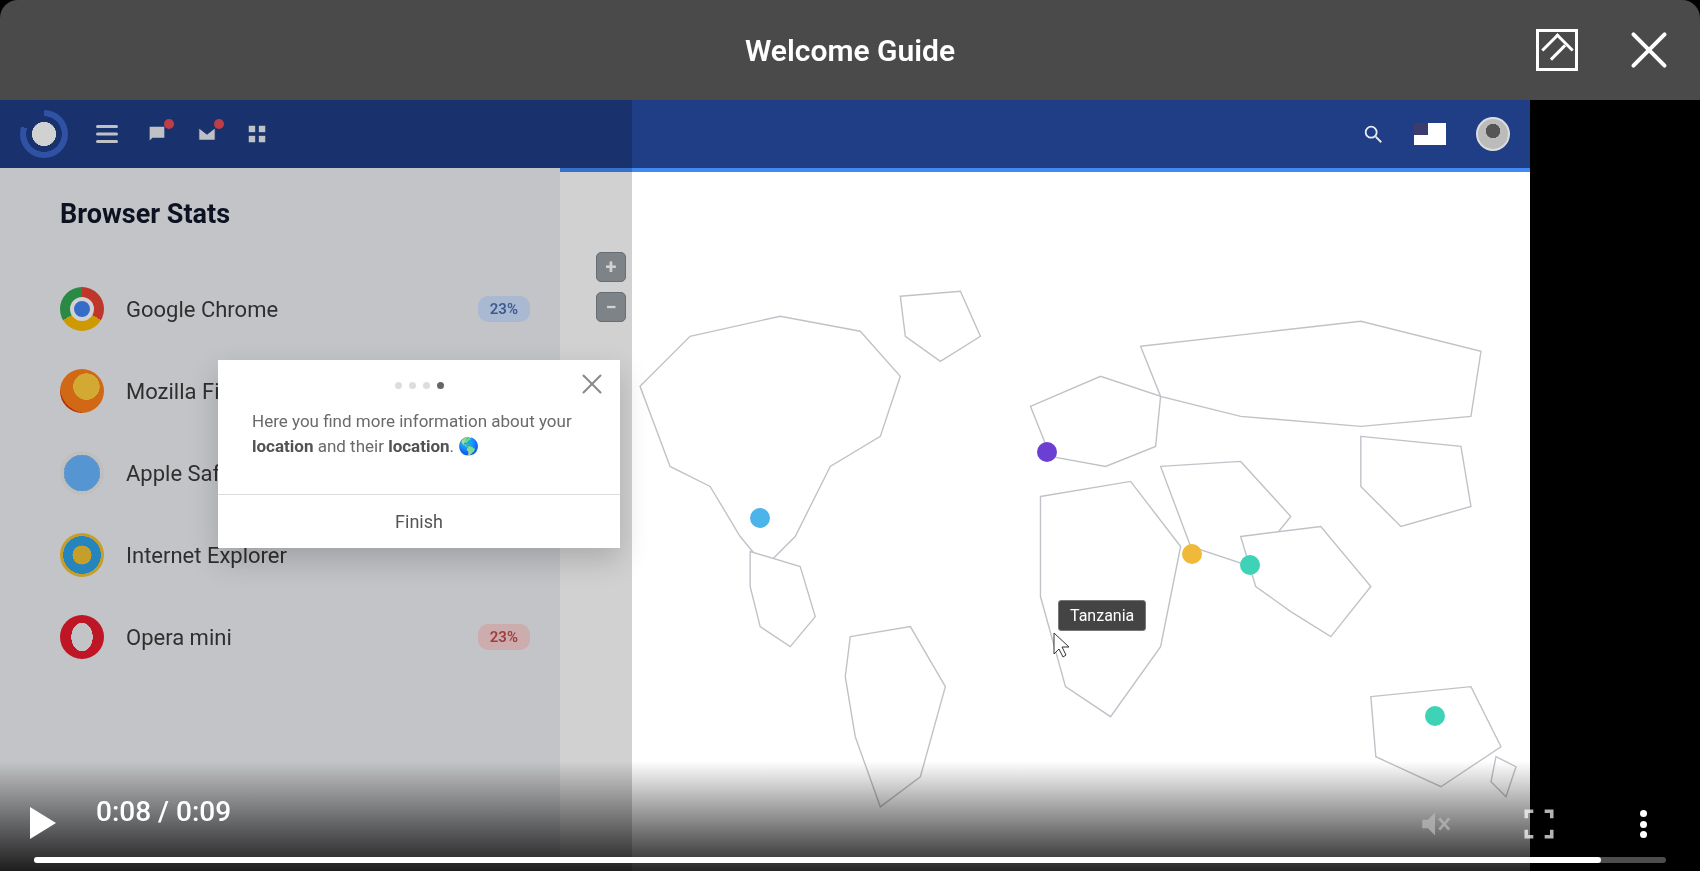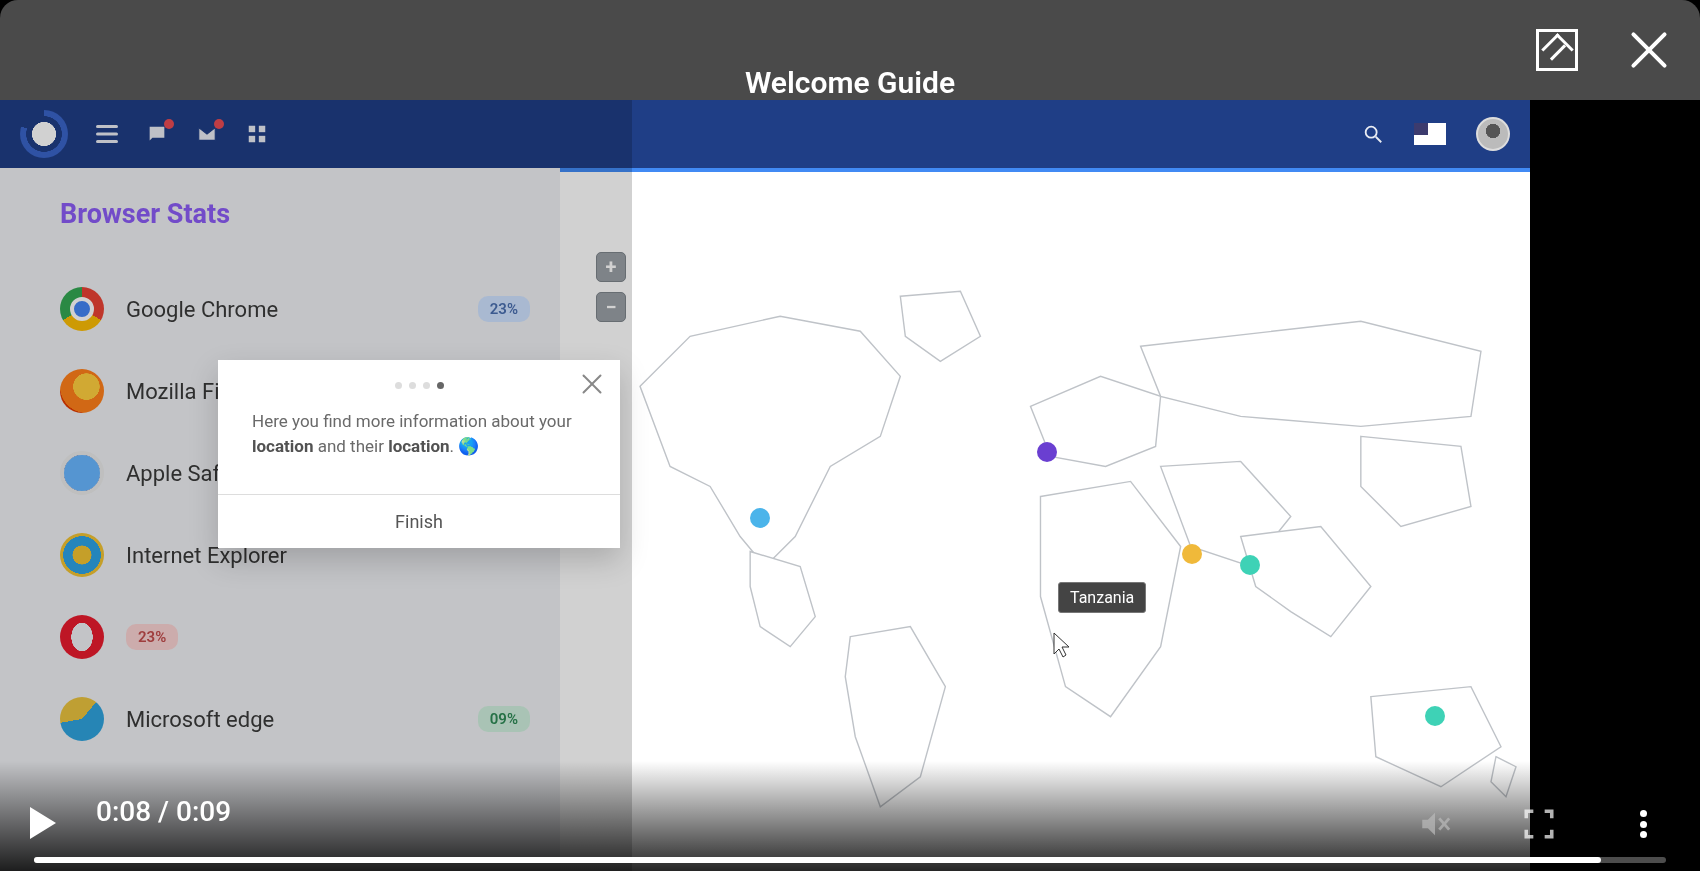--- a/index.html
+++ b/index.html
@@ -8,21 +8,21 @@
 
   
   .player {
     position: absolute; inset:0;
     background:#000;
   }
   .player-titlebar {
     position: absolute; left:0; right:0; top:0; height:100px;
     background: #4a4a4a;
     border-top-left-radius: 18px; border-top-right-radius: 18px;
-    display:flex; align-items:flex-end; justify-content:center;
+    display:flex; align-items:center; justify-content:center;
     color:#fff; font-weight:600; font-size:30px;
   }
   .player-titlebar .title { }
   .player-titlebar .right-controls {
     position:absolute; right:30px; top:0; bottom:0;
     display:flex; align-items:center; gap:50px;
   }
   .icon-btn { display:inline-flex; align-items:center; justify-content:center; cursor:pointer; }
   .square-arrow {
     width:42px; height:42px; border:3px solid #fff; position:relative;
@@ -92,21 +92,21 @@
 
   .app-body {
     position:absolute; left:0; right:0; top:68px; bottom:0;
     display:flex;
   }
 
   
   .panel-browser {
     width:560px; padding:30px 30px 10px 60px;
   }
-  .panel-title { font-size:27px; font-weight:700; color:#8b5cf6; margin-bottom:38px; }
+  .panel-title { font-size:27px; font-weight:700; color:#0f172a; margin-bottom:38px; }
   .browser-row { display:flex; align-items:center; height:82px; gap:22px; font-size:22px; color:#3a3a3a; }
   .b-ico { width:44px; height:44px; border-radius:50%; background:#999; flex:0 0 44px; }
   .b-name { flex:1; white-space:nowrap; overflow:hidden; text-overflow:ellipsis; }
   .badge {
     padding:4px 12px; border-radius:10px; font-size:15px; font-weight:600; font-variant-numeric: tabular-nums;
   }
   .badge.blue  { background:#cfe2ff; color:#4a6fb0; }
   .badge.red   { background:#f9d2d2; color:#c24c4c; }
   .badge.green { background:#cfeedd; color:#2e8a56; }
 
@@ -283,26 +283,22 @@
           <div class="browser-row">
             <span class="b-ico ico-safari"></span>
             <span class="b-name">Apple Safari</span>
           </div>
           <div class="browser-row">
             <span class="b-ico ico-ie"></span>
             <span class="b-name">Internet Explorer</span>
           </div>
           <div class="browser-row">
             <span class="b-ico ico-opera"></span>
+            <span class="b-name">Opera mini</span>
             <span class="badge red">23%</span>
-          </div>
-          <div class="browser-row">
-            <span class="b-ico ico-edge"></span>
-            <span class="b-name">Microsoft edge</span>
-            <span class="badge green">09%</span>
           </div>
         </div>
 
         <div class="panel-map">
           <div class="zoom-btns">
             <div class="zoom-btn">+</div>
             <div class="zoom-btn">−</div>
           </div>
 
           <div class="map-svg">
@@ -333,21 +329,21 @@
                 <path d="M895 490 L915 500 L905 530 L890 515 Z"></path>
               </g>
             </svg>
             
             <span class="map-dot" style="left:150px; top:276px; background:#4bb4ea;"></span>
             <span class="map-dot" style="left:437px; top:210px; background:#6a3fd1;"></span>
             <span class="map-dot" style="left:582px; top:312px; background:#f0b93a;"></span>
             <span class="map-dot" style="left:640px; top:323px; background:#3ed2b6;"></span>
             <span class="map-dot" style="left:825px; top:474px; background:#3ed2b6;"></span>
 
-            <div class="tooltip" style="left:458px; top:350px;">Tanzania</div>
+            <div class="tooltip" style="left:458px; top:368px;">Tanzania</div>
 
             <span class="cursor-arrow">
               <svg viewBox="0 0 18 26">
                   <path d="M1 1 L1 22 L6 17 L10 25 L13 23 L9 15 L16 15 Z" fill="#fff" stroke="#333" stroke-width="1"></path>
                 </svg>
             </span>
           </div>
         </div>
       </div>
 

